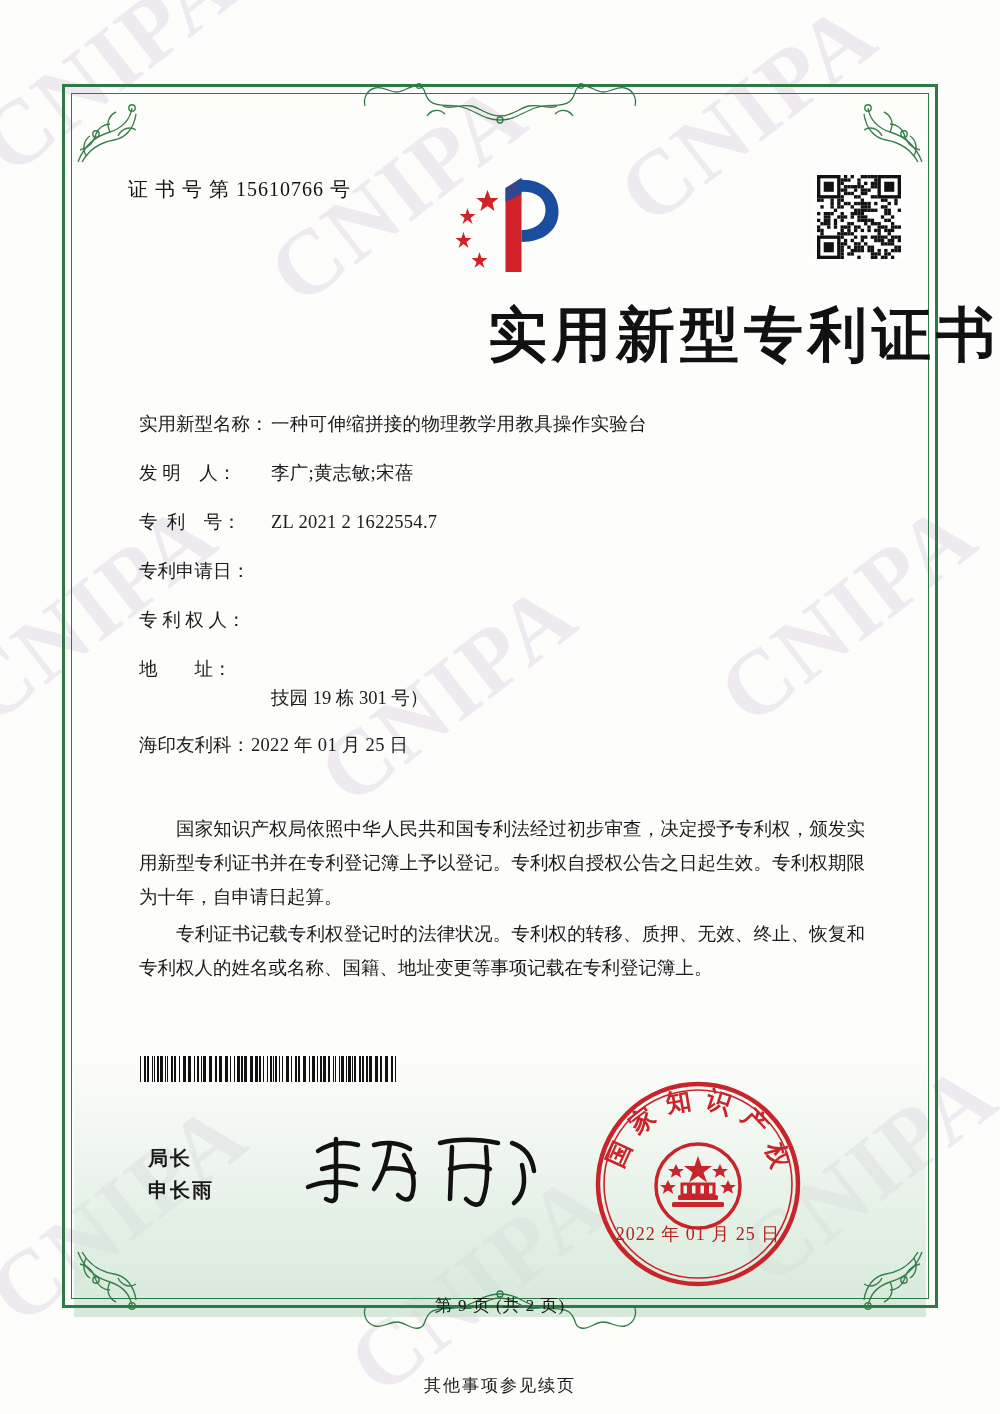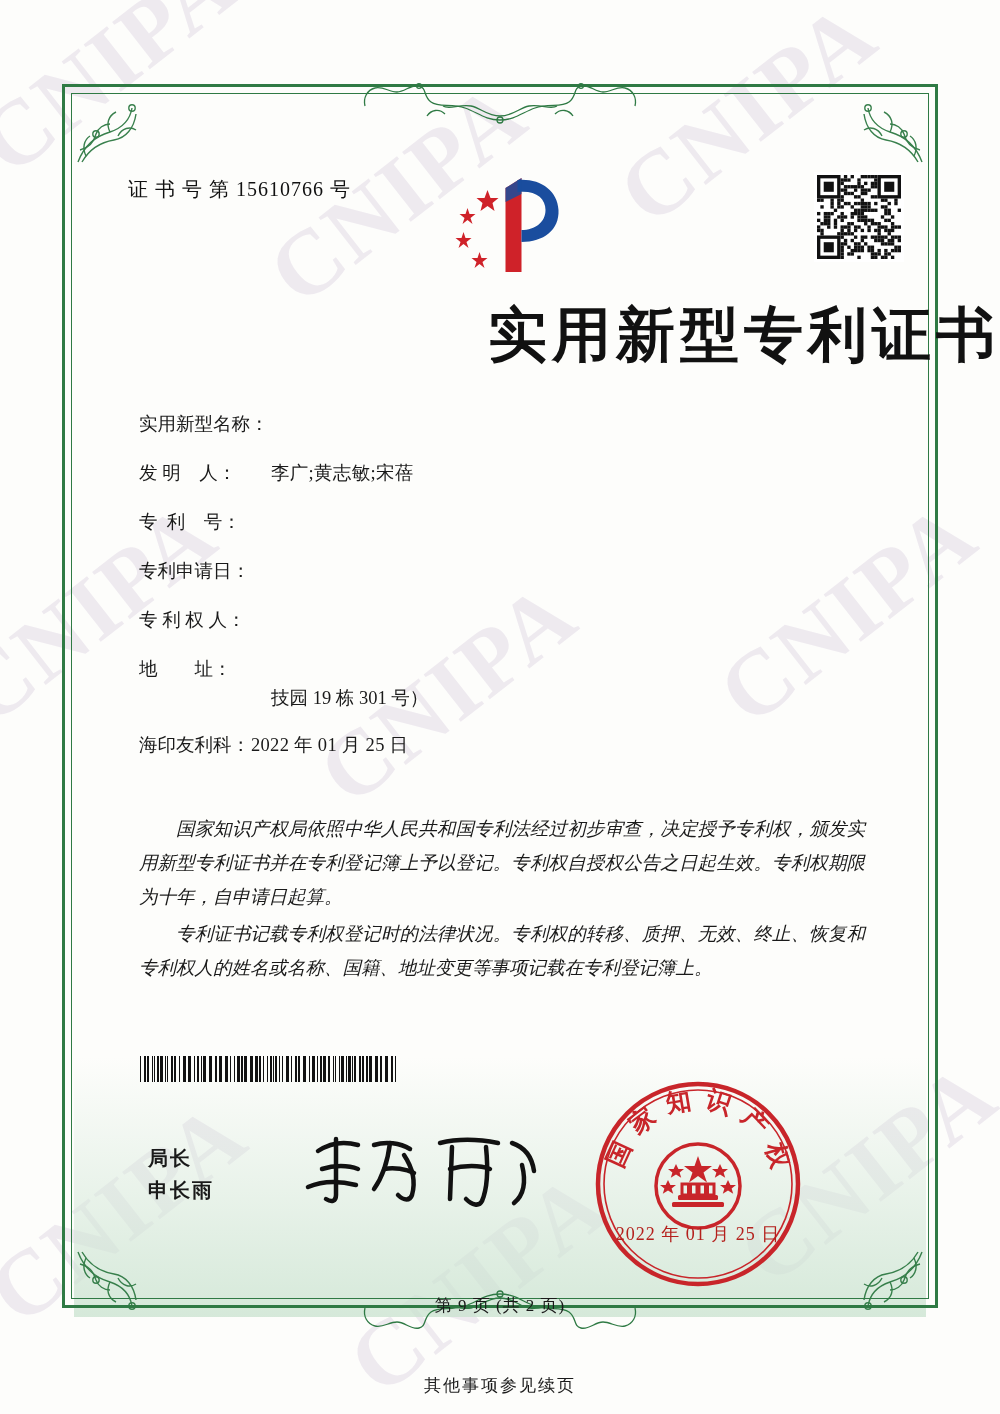--- a/index.html
+++ b/index.html
@@ -199,21 +199,20 @@
     left: 139px;
     top: 812px;
     width: 726px;
     font-size: 18.5px;
     line-height: 1.85;
     text-align: justify;
   }
   .body-text p {
     margin: 0 0 2px 0;
     text-indent: 2em;
-    font-style: italic;
   }
 
   
   .barcode {
     position: absolute;
     left: 140px;
     top: 1056px;
     width: 258px;
     height: 26px;
     display: flex;
@@ -639,29 +638,31 @@
           <rect x="6.72" y="67.2" width="10.08" height="10.08" fill="#111"></rect>
         </svg></div>
   </div>
 
   <div class="title">实用新型专利证书</div>
 
   <div class="fields">
 
     <div class="f-row">
       <span class="f-label">实用新型名称：</span>
+      <span class="f-value">一种可伸缩拼接的物理教学用教具操作实验台</span>
     </div>
 
     <div class="f-row">
       <span class="f-label">发 明    人：</span>
       <span class="f-value">李广;黄志敏;宋蓓</span>
     </div>
 
     <div class="f-row">
       <span class="f-label">专  利    号：</span>
+      <span class="f-value">ZL 2021 2 1622554.7</span>
     </div>
 
     <div class="f-row">
       <span class="f-label">专利申请日：</span>
     </div>
 
     <div class="f-row">
       <span class="f-label">专 利 权 人：</span>
     </div>
 

